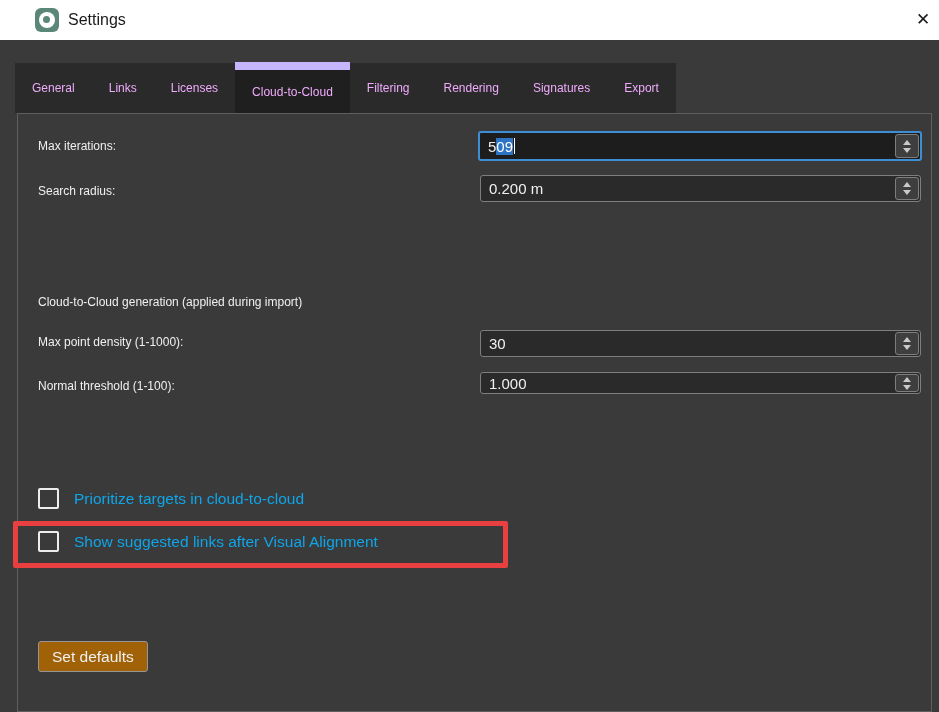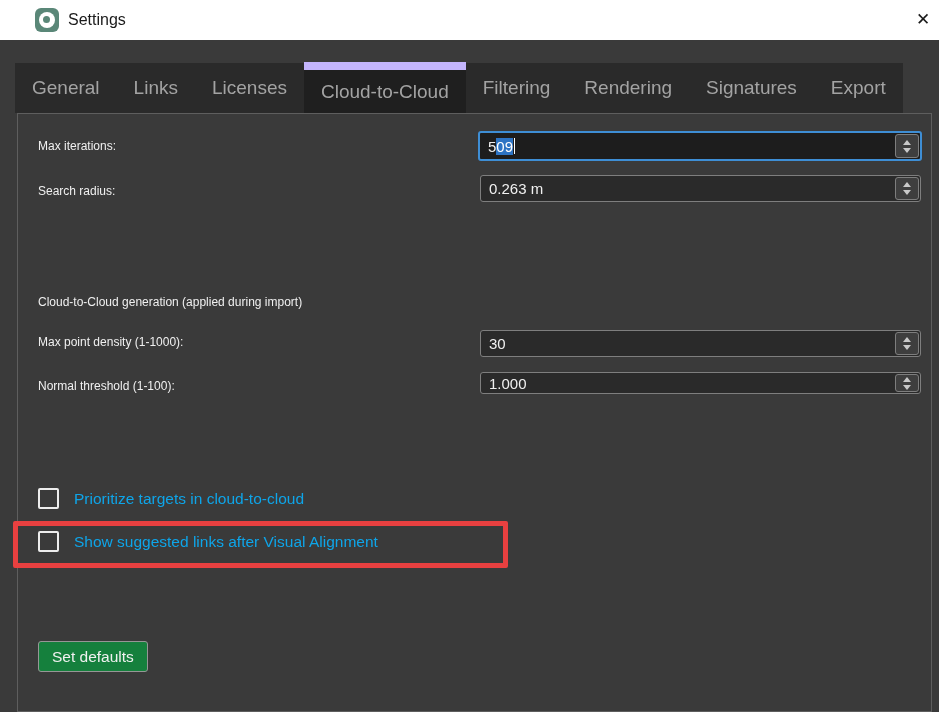--- a/index.html
+++ b/index.html
@@ -35,21 +35,21 @@
   }
 
   
   .tabbar {
     position:absolute; left:15px; top:56px; height:57px;
     display:flex; align-items:flex-end;
   }
   .tab {
     height:50px; background:#2a2a2a; padding:0 17px;
     display:flex; align-items:center;
-    font-size:19px; color:#a3a3a3; white-space:nowrap; cursor:pointer;
+    font-size:12px; color:#f0abfc; white-space:nowrap; cursor:pointer;
   }
   .tab.active {
     height:51px; background:#1f1f1f; border-top:8px solid #c4b5fd;
   }
 
   
   .pane {
     position:absolute; left:17px; top:113px; width:915px; height:599px;
     border:1px solid #5e5e5e; background:#3a3a3a;
   }
@@ -87,21 +87,21 @@
 
   
   .annotation {
     position:absolute; left:-5px; top:407px; width:495px; height:47px;
     border:5px solid #e84040; border-radius:2px; pointer-events:none;
   }
 
   
   .btn {
     position:absolute; left:20px; top:527px; height:31px; padding:0 13px;
-    background:#15803d; border:1px solid #969696; border-radius:3px;
+    background:#a16207; border:1px solid #969696; border-radius:3px;
     color:#f0f0f0; font-size:15.5px; display:flex; align-items:center;
     cursor:pointer;
   }
 </style>
 </head>
 <body>
 
 <div class="screen">
 
   <div class="titlebar">
@@ -135,21 +135,21 @@
           <span class="caret"></span>
         </div>
       <div class="spin-btns">
         <div class="arr-up"></div>
         <div class="arr-dn"></div>
       </div>
     </div>
 
     <div class="lbl" style="left:20px; top:70px;">Search radius:</div>
     <div class="spin" style="left:462px; top:61px; width:441px; height:27px;">
-      <div class="spin-value">0.263 m</div>
+      <div class="spin-value">0.200 m</div>
       <div class="spin-btns">
         <div class="arr-up"></div>
         <div class="arr-dn"></div>
       </div>
     </div>
 
     <div class="lbl" style="left:20px; top:181px;">Cloud-to-Cloud generation (applied during import)</div>
 
     <div class="lbl" style="left:20px; top:221px;">Max point density (1-1000):</div>
     <div class="spin" style="left:462px; top:216px; width:441px; height:27px;">

